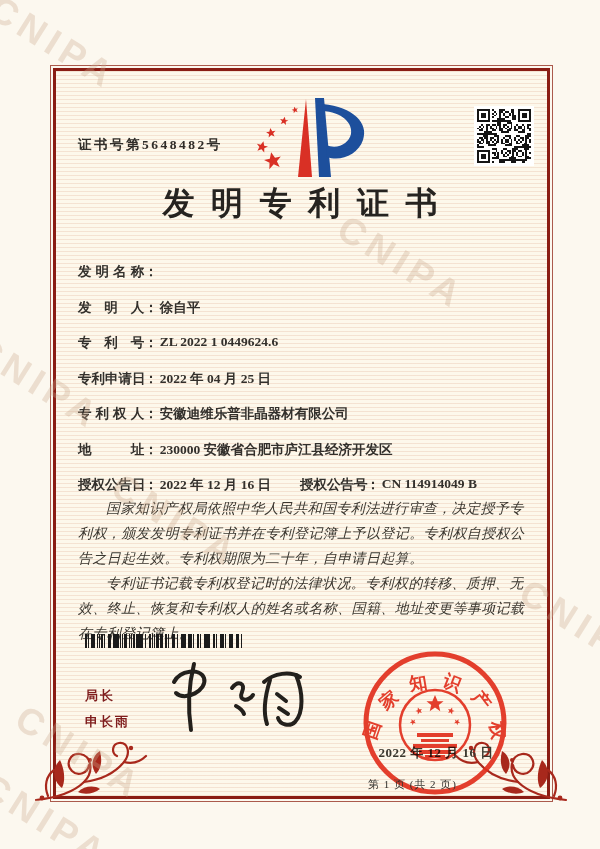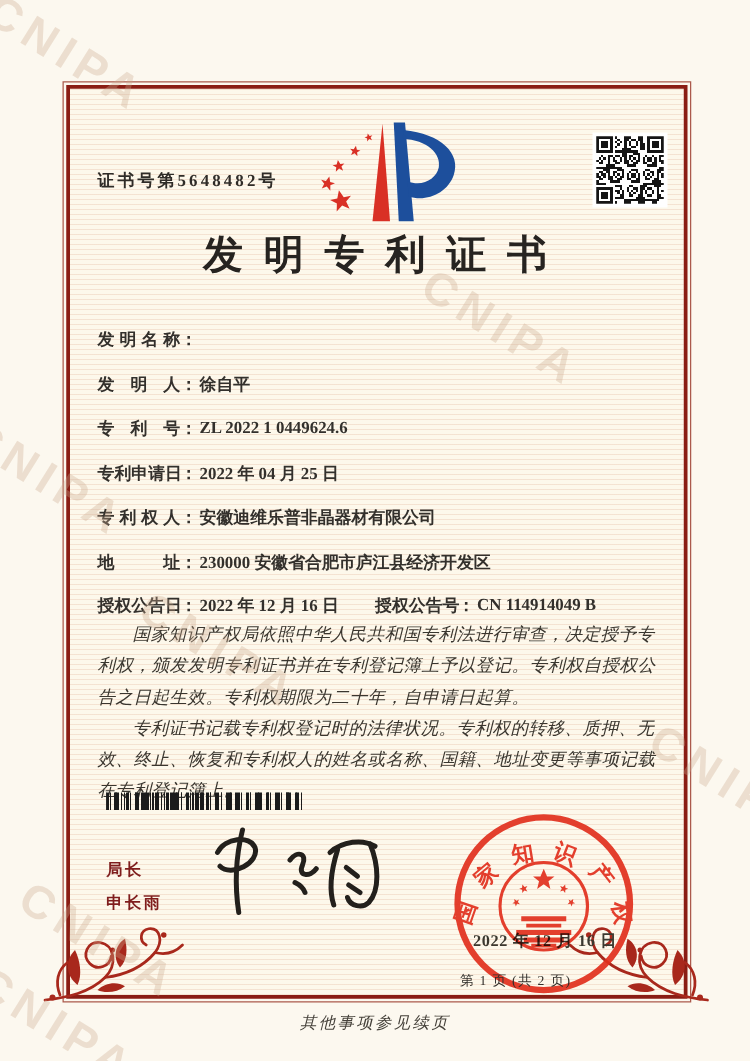--- a/index.html
+++ b/index.html
@@ -594,16 +594,15 @@
         </g>
       </g>
       <defs>
         <polygon id="emb-star" points="0,-1 0.294,-0.309 0.951,-0.309 0.42,0.118 0.588,0.809 0,0.382 -0.588,0.809 -0.42,0.118 -0.951,-0.309 -0.294,-0.309"></polygon>
       </defs>
     </svg>
     <div class="seal-date">2022 年 12 月 16 日</div>
 
     <div class="page-num">第 1 页 (共 2 页)</div>
 
-    <div class="footer-note">其他事项参见续页</div>
 
   </div>
 </div>
 
 </body></html>

